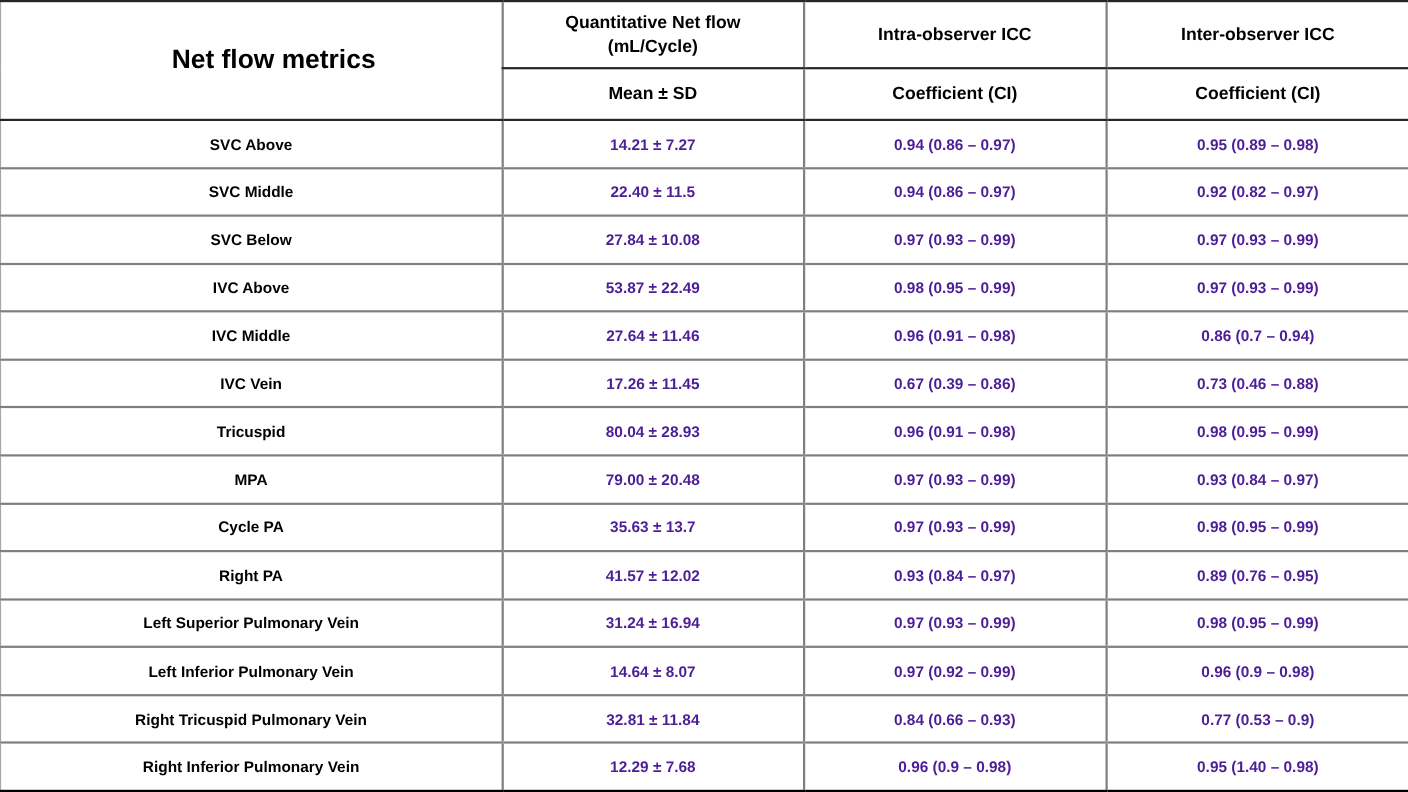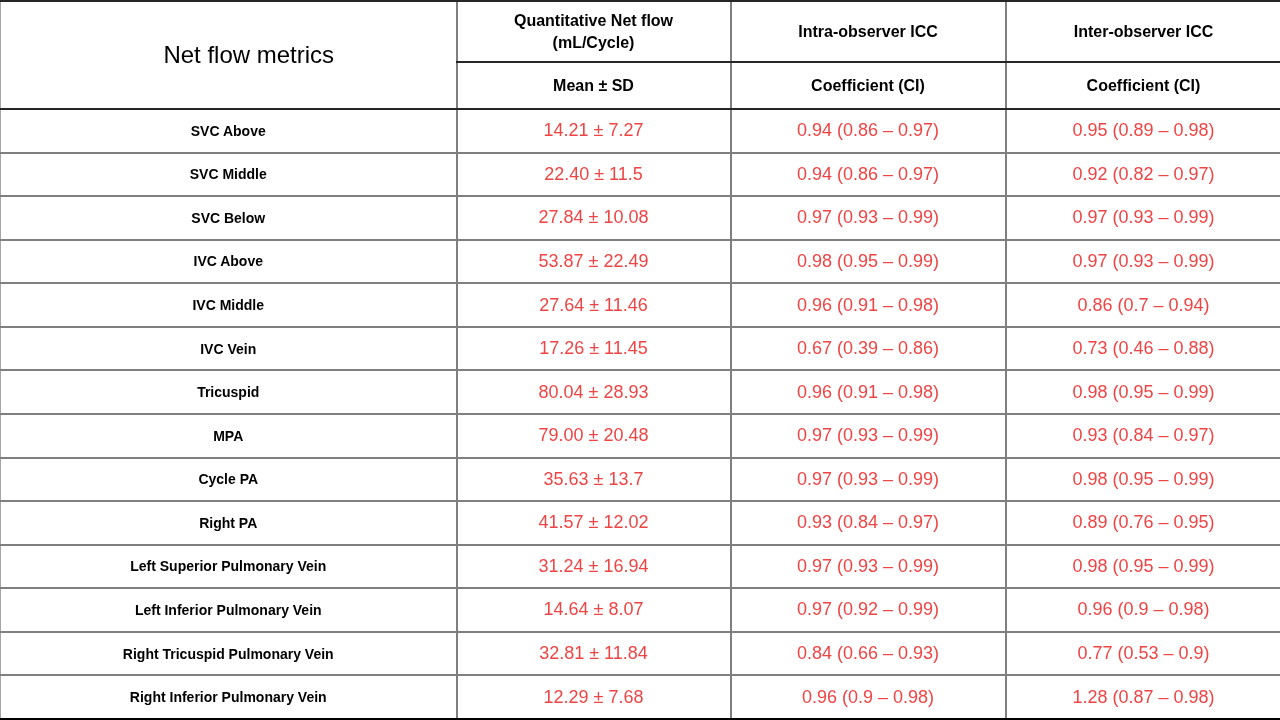--- a/index.html
+++ b/index.html
@@ -36,42 +36,42 @@
   .vline { border-left: 2px solid #7f7f7f; }
   
   .ledge { border-left: 1px solid #a6a6a6; }
 
   
   tr.hr1 > th { border-top: 2px solid #262626; }
   tr.hr1 th.grp { border-bottom: 2px solid #262626; height: 59px; }
   tr.hr2 th { border-bottom: 2px solid #262626; height: 45px; margin-top: 17px; }
   th.corner {
     font-size: 24px;
-    font-weight: normal;
+    font-weight: bold;
     border-bottom: 2px solid #262626;
     padding-left: 47px;
   }
   th.grp, tr.hr2 th {
     font-size: 16px;
     font-weight: bold;
     white-space: normal;
     line-height: 1.35;
   }
 
   
   tr.datarow > td { border-bottom: 2px solid #7f7f7f; height: 41px; }
   tr.datarow:last-child > td { border-bottom: 2px solid #000000; }
   td.metric {
     font-weight: bold;
     font-size: 14px;
   }
   td.val {
-    font-size: 18px;
-    font-weight: normal;
-    color: #ef4444;
+    font-size: 14px;
+    font-weight: bold;
+    color: #4c1d95;
     font-stretch: condensed;
   }
 </style>
 </head>
 <body>
 
 <table class="metrics">
   <colgroup>
     <col class="c1">
       <col class="c2">
@@ -174,16 +174,16 @@
       <tr class="datarow">
         <td class="metric ledge">Right Tricuspid Pulmonary Vein</td>
         <td class="val vline">32.81 ± 11.84</td>
         <td class="val vline">0.84 (0.66 – 0.93)</td>
         <td class="val vline">0.77 (0.53 – 0.9)</td>
       </tr>
       <tr class="datarow">
         <td class="metric ledge">Right Inferior Pulmonary Vein</td>
         <td class="val vline">12.29 ± 7.68</td>
         <td class="val vline">0.96 (0.9 – 0.98)</td>
-        <td class="val vline">1.28 (0.87 – 0.98)</td>
+        <td class="val vline">0.95 (1.40 – 0.98)</td>
       </tr>
     </tbody>
 </table>
 
 </body></html>

